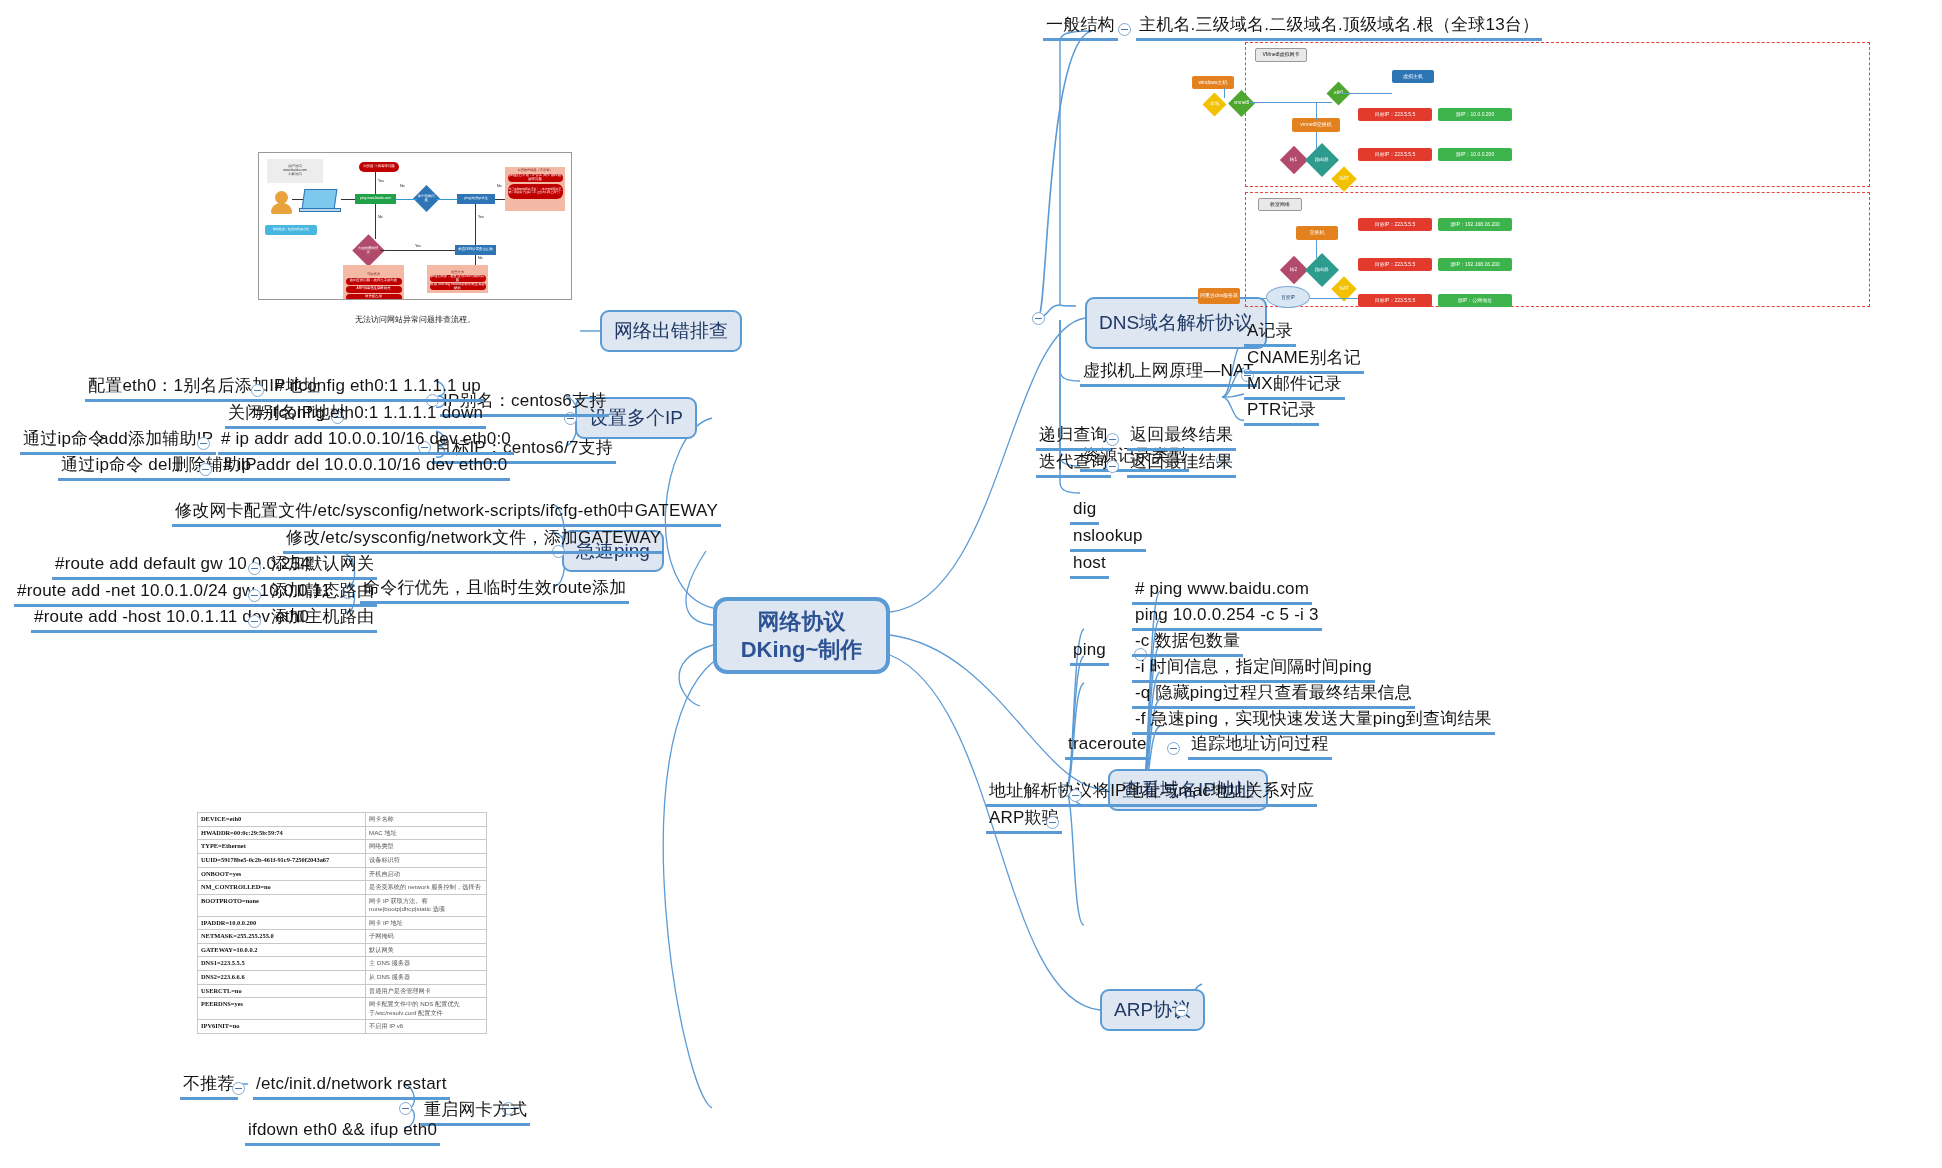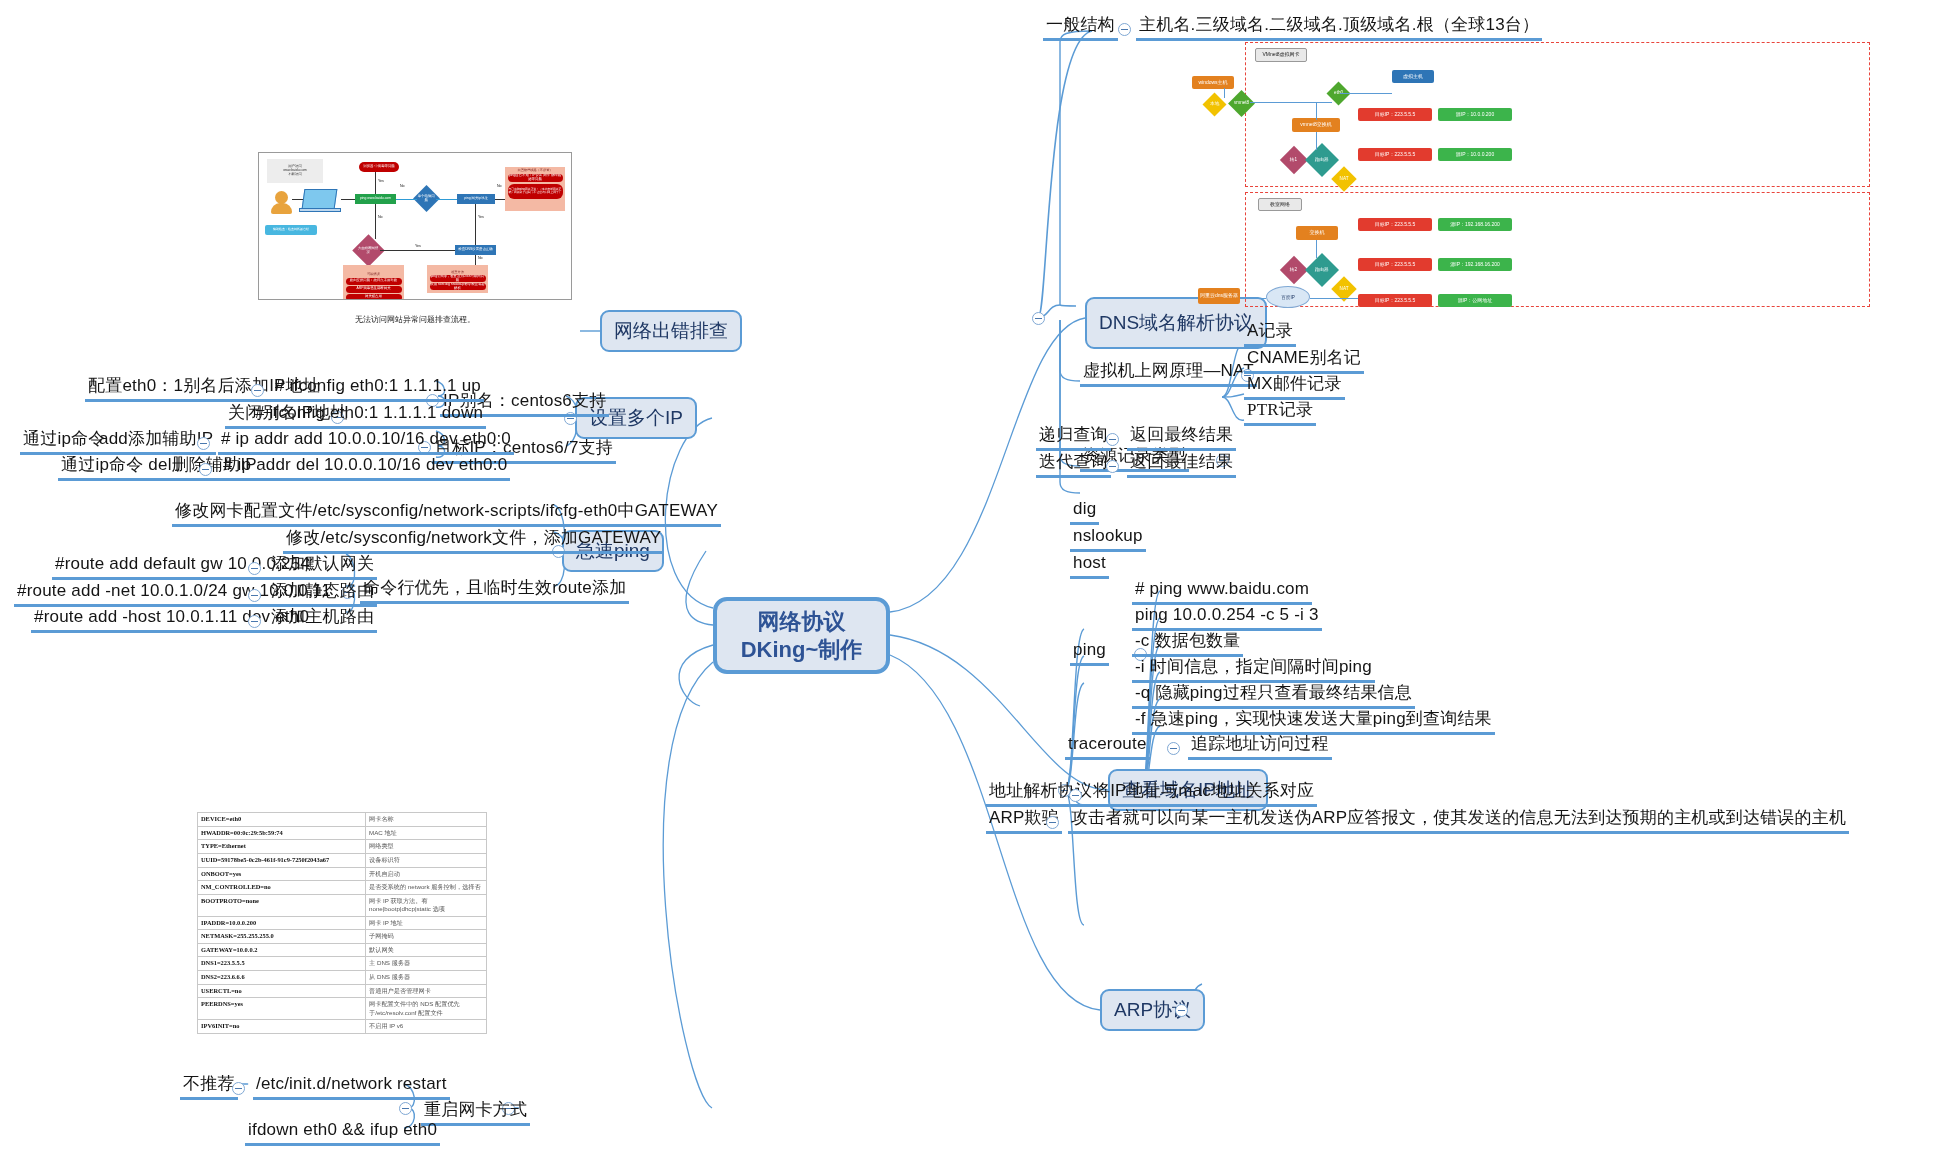--- a/index.html
+++ b/index.html
@@ -311,21 +311,21 @@
 
   <div class="topic" style="left:1080px; top:360px;">虚拟机上网原理—NAT</div>
   <span class="minus" style="left:1241px; top:369px;"></span>
 
   <div class="topic" style="left:1080px; top:445px;">资源记录类型</div>
   <span class="minus" style="left:1216px; top:454px;"></span>
 
   <div class="topic" style="left:1244px; top:320px;">A记录</div>
   <div class="topic" style="left:1244px; top:347px;">CNAME别名记</div>
   <div class="topic" style="left:1244px; top:373px;">MX邮件记录</div>
-  <div class="topic" style="left:1244px; top:399px;font-family:Liberation Serif, serif;">PTR记录</div>
+  <div class="topic" style="left:1244px; top:399px;">PTR记录</div>
 
   <div class="topic" style="left:1036px; top:424px;">递归查询</div>
   <span class="minus" style="left:1106px; top:433px;"></span>
   <div class="topic" style="left:1127px; top:424px;">返回最终结果</div>
 
   <div class="topic" style="left:1036px; top:451px;">迭代查询</div>
   <span class="minus" style="left:1106px; top:460px;"></span>
   <div class="topic" style="left:1127px; top:451px;">返回最佳结果</div>
 
   <div class="topic" style="left:1070px; top:498px;">dig</div>
@@ -345,21 +345,20 @@
   <div class="topic" style="left:1065px; top:733px;">traceroute</div>
   <span class="minus" style="left:1167px; top:742px;"></span>
   <div class="topic" style="left:1188px; top:733px;">追踪地址访问过程</div>
 
   <div class="topic" style="left:986px; top:780px;">地址解析协议</div>
   <span class="minus" style="left:1069px; top:789px;"></span>
   <div class="topic" style="left:1090px; top:780px;">将IP地址与mac地址关系对应</div>
 
   <div class="topic" style="left:986px; top:807px;">ARP欺骗</div>
   <span class="minus" style="left:1046px; top:816px;"></span>
-  <div class="topic" style="left:1068px; top:807px;">攻击者就可以向某一主机发送伪ARP应答报文，使其发送的信息无法到达预期的主机或到达错误的主机</div>
 
   <div class="topic" style="left:440px; top:390px;">IP别名：centos6支持</div>
   <span class="minus" style="left:426px; top:394px;"></span>
 
   <div class="topic" style="left:432px; top:437px;">目标IP：centos6/7支持</div>
   <span class="minus" style="left:418px; top:441px;"></span>
 
   <div class="topic" style="left:85px; top:375px;">配置eth0：1别名后添加IP地址</div>
   <span class="minus" style="left:251px; top:384px;"></span>
   <div class="topic" style="left:272px; top:375px;"># ifconfig eth0:1 1.1.1.1 up</div>

